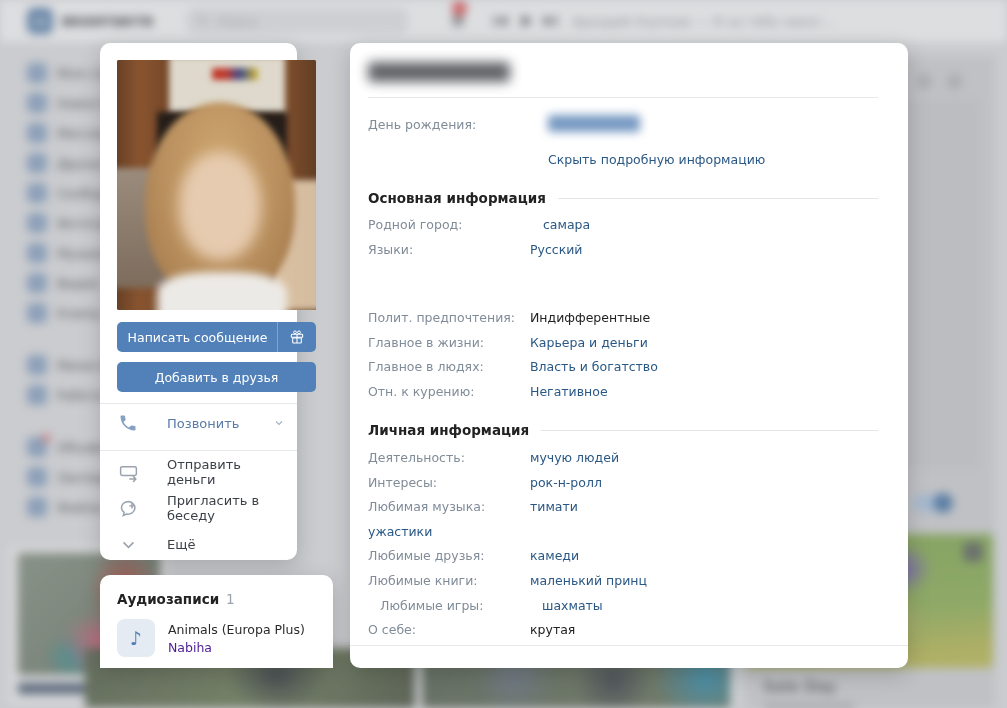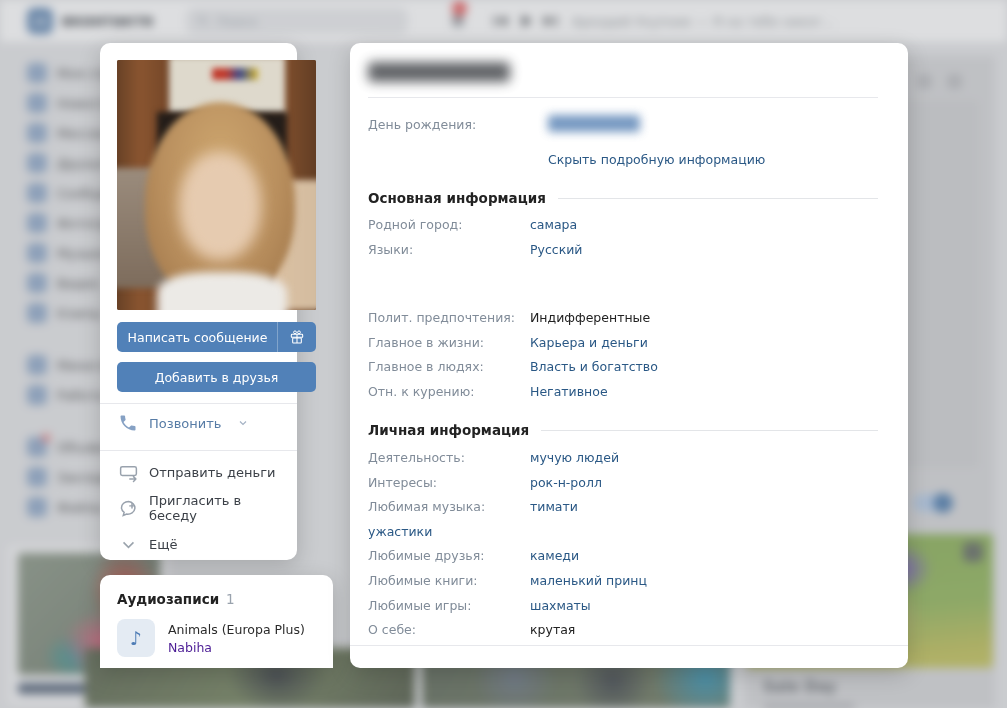--- a/index.html
+++ b/index.html
@@ -84,21 +84,21 @@
   .ph-shirt{left:40px;top:212px;width:130px;height:50px;border-radius:40% 40% 0 0;background:#eceae6;filter:blur(4px);}
   .ph-flare{right:-6px;top:120px;width:50px;height:130px;background:#f0ddc0;opacity:.8;}
   
   .btn{position:absolute;left:17px;width:199px;height:30px;background:#5181b8;border-radius:5px;color:#fff;
     font-size:12.5px;display:flex;align-items:center;justify-content:center;cursor:pointer;box-sizing:border-box;}
   .btn-msg{top:279px;padding-right:38px;}
   .btn-msg .gift-seg{position:absolute;right:0;top:0;width:38px;height:30px;border-left:1px solid rgba(255,255,255,.28);
     display:flex;align-items:center;justify-content:center;}
   .btn-add{top:319px;}
   .hr-left{position:absolute;left:0;right:0;height:1px;background:#e7e8ec;}
-  .act-row{position:absolute;left:17px;right:10px;height:24px;display:flex;align-items:center;gap:10px;cursor:pointer;}
+  .act-row{position:absolute;left:17px;right:10px;height:24px;display:flex;align-items:center;gap:28px;cursor:pointer;}
   .act-ico{width:22px;height:22px;flex:0 0 auto;display:flex;align-items:center;justify-content:center;}
   .act-label{font-size:13px;color:#3c4148;}
   .act-label.call{color:#577ca6;}
   .chev-sm{margin-left:6px;}
   
   .audio-head{position:absolute;left:17px;top:16px;font-size:13.5px;font-weight:bold;color:#222;}
   .audio-count{font-weight:normal;color:#99a2ad;margin-left:7px;}
   .audio-row{position:absolute;left:17px;top:44px;display:flex;gap:13px;align-items:center;cursor:pointer;}
   .audio-art{width:38px;height:38px;border-radius:8px;background:#e4ebf3;display:flex;align-items:center;justify-content:center;
     color:#4e7cb5;font-size:19px;}
@@ -338,21 +338,21 @@
     <span class="bday-blob"></span>
   </div>
   <a class="vklink hide-link">Скрыть подробную информацию</a>
 
   <div class="sect" style="top:146px">
     <span class="st">Основная информация</span>
       <span class="ln"></span>
   </div>
   <div>
 
-  <div class="row" style="top: 174px;">
+  <div class="row" style="top: 174px; gap: 13px;">
         <span class="lbl">Родной город:</span>
         <span class="val link">самара</span>
       </div>
       <div class="row" style="top: 198.6px;">
         <span class="lbl">Языки:</span>
         <span class="val link">Русский</span>
       </div>
     </div>
 
   <div>
@@ -397,21 +397,21 @@
         <span class="val link">ужастики</span>
       </div>
       <div class="row" style="top: 505.4px;">
         <span class="lbl">Любимые друзья:</span>
         <span class="val link">камеди</span>
       </div>
       <div class="row" style="top: 530px;">
         <span class="lbl">Любимые книги:</span>
         <span class="val link">маленький принц</span>
       </div>
-      <div class="row" style="top: 554.6px;">
+      <div class="row" style="top: 554.6px; margin-left: 12px;">
         <span class="lbl">Любимые игры:</span>
         <span class="val link">шахматы</span>
       </div>
       <div class="row" style="top: 579.2px;">
         <span class="lbl">О себе:</span>
         <span class="val plain">крутая</span>
       </div>
     </div>
 
   <div class="hr-bottom"></div>

